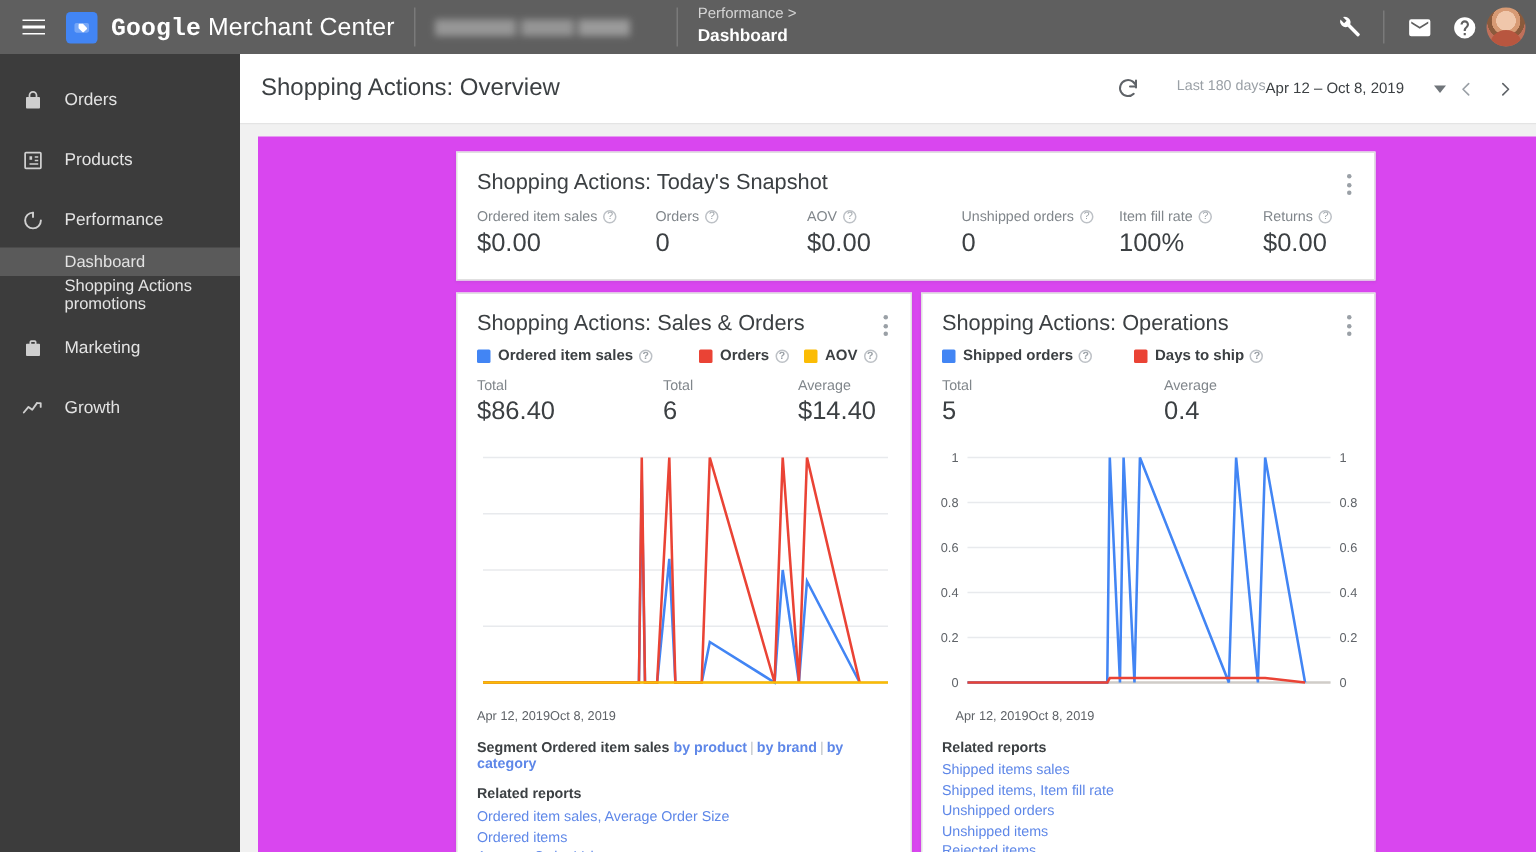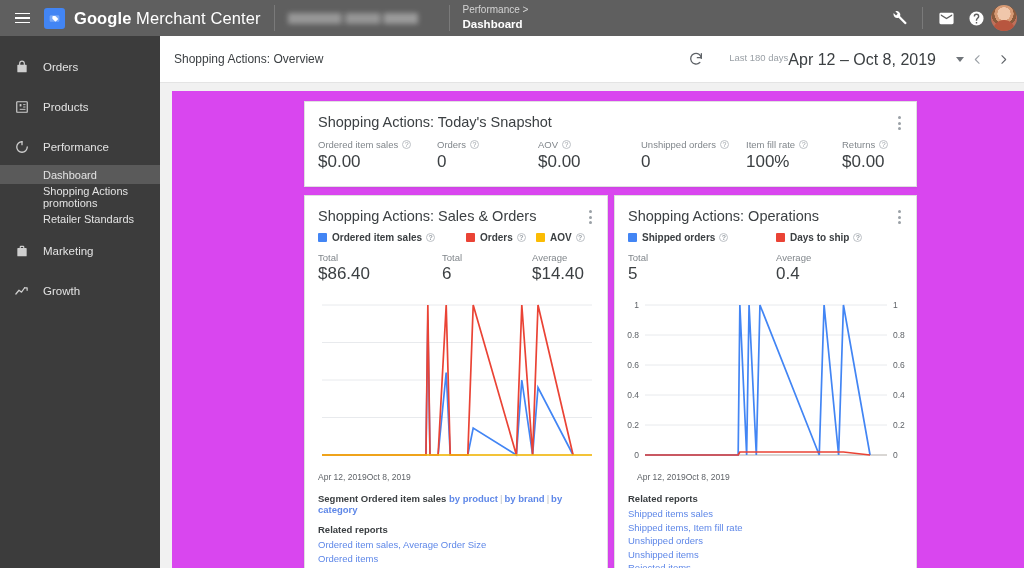--- a/index.html
+++ b/index.html
@@ -29,21 +29,21 @@
   .hamburger i { display: block; width: 15px; height: 1.6px; background: #ffffff; }
 
   .logo-wrap { display: flex; align-items: center; margin-left: 4px; }
   .logo-mark {
     width: 21px; height: 21px; border-radius: 3px;
     background: #4285f4;
     display: flex; align-items: center; justify-content: center;
     margin-right: 9px;
   }
   .logo-text { font-size: 16.5px; letter-spacing: .1px; white-space: nowrap; }
-  .logo-text b { font-weight: 700; }
+  .logo-text b { font-weight: 700; font-family: Liberation Mono, monospace; }
   .logo-text span { font-weight: 400; }
 
   .vdivider { width: 1px; height: 26px; background: #7a7a7a; margin: 0 13px; }
 
   .acct-blur {
     width: 148px; height: 11px; border-radius: 1px;
     background: linear-gradient(90deg,#9c9c9c 0 36%, #6f6f6f 36% 39%, #9a9a9a 39% 62%, #6e6e6e 62% 65%, #a0a0a0 65% 88%, transparent 88%);
     filter: blur(2.4px);
     opacity: .92;
   }
@@ -99,27 +99,27 @@
   .nav-gap { height: 10px; }
 
   
   .toolbar {
     position: absolute; top: 36px; left: 160px;
     width: 864px; height: 47px;
     background: #ffffff;
     border-bottom: 1px solid #e4e4e4;
     display: flex; align-items: center;
   }
-  .toolbar-title { font-size: 12px; color: #3c4043; margin-left: 14px; }
+  .toolbar-title { font-size: 16px; color: #3c4043; margin-left: 14px; }
   .toolbar-right { margin-left: auto; display: flex; align-items: center; padding-right: 8px; }
   .refresh-btn { width: 34px; height: 34px; display:flex; align-items:center; justify-content:center; cursor:pointer; }
   .daterange { display: flex; flex-direction: row; margin-left: 16px; cursor: pointer; }
   .dr-label { font-size: 9.5px; color: #9aa0a6; line-height: 12px; }
   .dr-value-row { display: flex; align-items: center; }
-  .dr-value { font-size: 16px; color: #3c4043; line-height: 15px; }
+  .dr-value { font-size: 10px; color: #3c4043; line-height: 15px; }
   .caret-down {
     width: 0; height: 0; margin-left: 20px;
     border-left: 4px solid transparent; border-right: 4px solid transparent;
     border-top: 5px solid #70757a;
   }
   .nav-arrow { width: 26px; height: 30px; display:flex; align-items:center; justify-content:center; cursor:pointer; color:#9aa0a6; }
 
   
   .content { position: absolute; top: 91px; left: 160px; width: 864px; height: 485px; background: #d946ef; margin-left: 12px; }
 
@@ -270,23 +270,20 @@
   <div style="height:3px"></div>
 
   <div class="sub-item active">
     <span>Dashboard</span>
   </div>
   <div style="height:3px"></div>
   <div class="sub-item">
     <span>Shopping Actions promotions</span>
   </div>
   <div style="height:3px"></div>
-  <div class="sub-item">
-    <span>Retailer Standards</span>
-  </div>
 
   <div style="height:8px"></div>
 
   <div class="nav-item">
     <span class="nicon">
       <svg width="14" height="14" viewBox="0 0 24 24" fill="#cfcfcf">
           <path d="M10 3h4a2 2 0 0 1 2 2v2h3a1 1 0 0 1 1 1v12a1 1 0 0 1-1 1H5a1 1 0 0 1-1-1V8a1 1 0 0 1 1-1h3V5a2 2 0 0 1 2-2zm0 4h4V5h-4z"></path>
         </svg>
     </span>
     <span>Marketing</span>
@@ -465,21 +462,21 @@
   <div class="card" id="ops-card">
     <div class="kebab">
         <i></i>
         <i></i>
         <i></i>
       </div>
     <div class="cc-head">
       <div class="card-title">Shopping Actions: Operations</div>
     </div>
     <div class="legend-row">
-      <div class="legend-item" style="width:148px">
+      <div class="legend-item" style="width:128px">
         <span class="swatch" style="background:#4285f4"></span>
         <span>Shipped orders</span>
         <span class="qmark">?</span>
       </div>
       <div class="legend-item">
         <span class="swatch" style="background:#ea4335"></span>
         <span>Days to ship</span>
         <span class="qmark">?</span>
       </div>
     </div>

